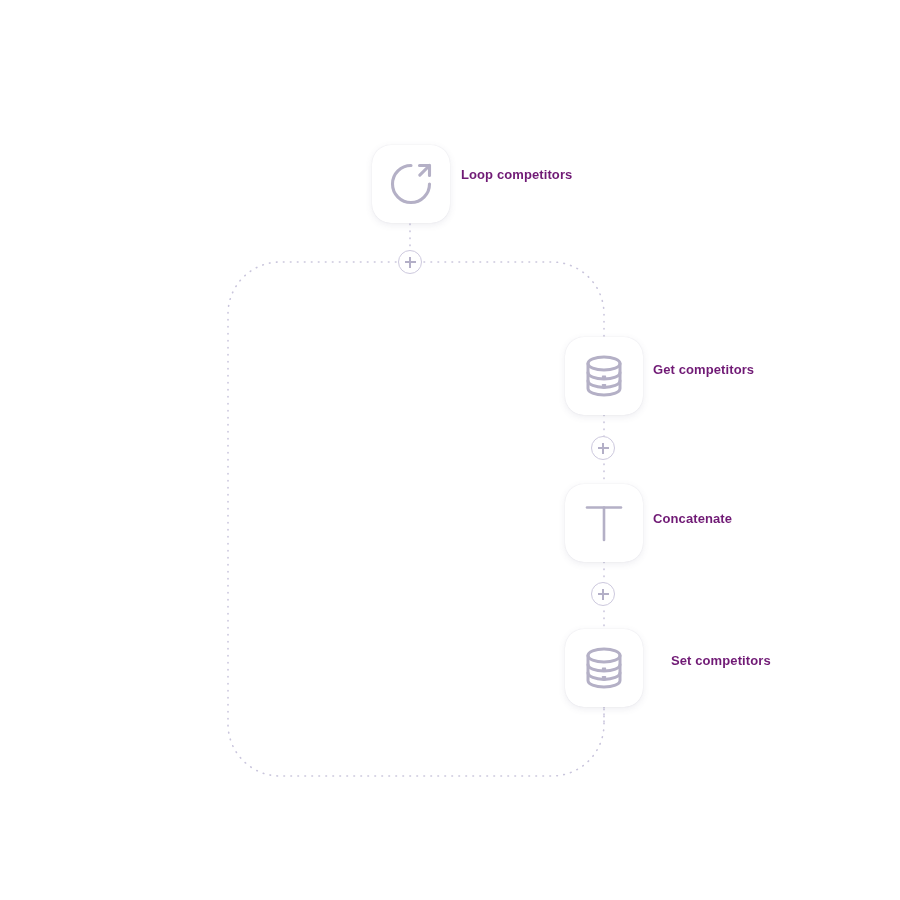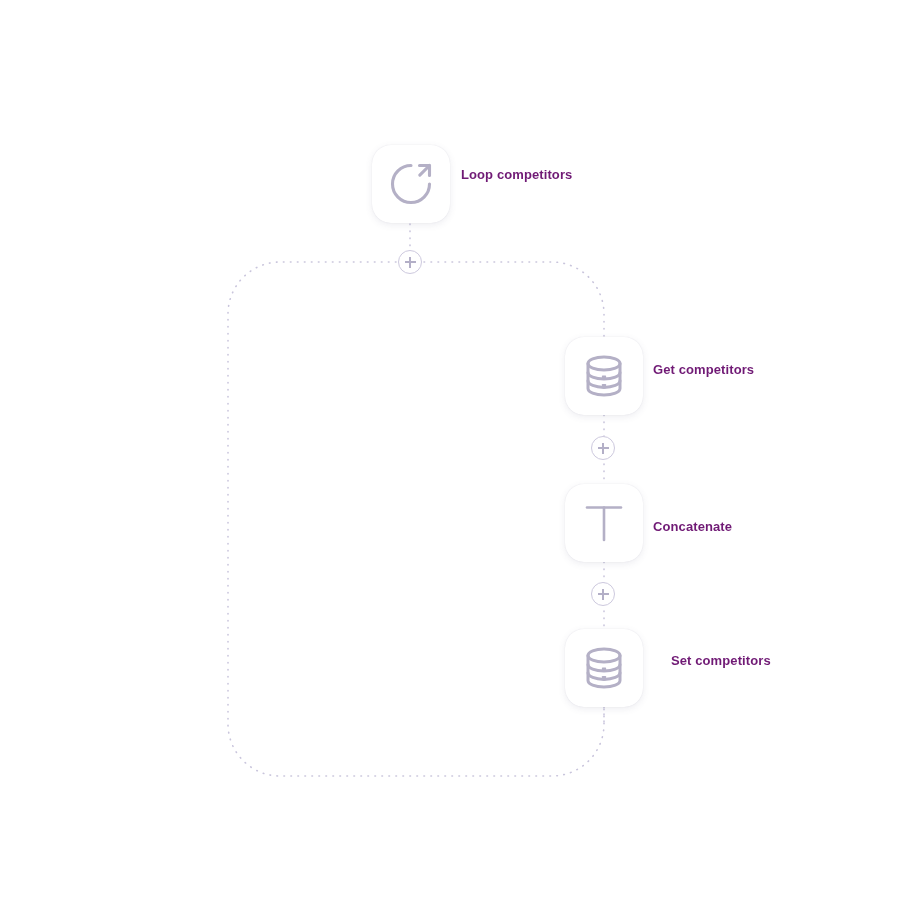--- a/index.html
+++ b/index.html
@@ -133,21 +133,21 @@
   <div class="node" style="left:565px; top:484px;">
     <span>
       <svg width="52" height="52" viewBox="0 0 52 52" xmlns="http://www.w3.org/2000/svg">
         <g fill="none" stroke="#b4b0c6" stroke-width="2.6" stroke-linecap="round">
           <path d="M9,10.5 L43,10.5"></path>
           <path d="M26,10.5 L26,43"></path>
         </g>
       </svg>
     </span>
   </div>
-  <div class="node-label" style="left:653px; top:512px;margin-top:8px;">Concatenate</div>
+  <div class="node-label" style="left:653px; top:512px;">Concatenate</div>
 
   <div class="node" style="left:565px; top:629px;">
     <span>
       <svg width="50" height="50" viewBox="0 0 50 50" xmlns="http://www.w3.org/2000/svg">
         <g fill="none" stroke="#b4b0c6" stroke-width="3" stroke-linecap="round" stroke-linejoin="round">
           <ellipse cx="25" cy="12.5" rx="16" ry="6.6"></ellipse>
           <path d="M9,12.5 L9,37.5 A16,6.6 0 0 0 41,37.5 L41,12.5"></path>
           <path d="M9,21.5 A16,6.6 0 0 0 41,21.5"></path>
           <path d="M9,29.8 A16,6.6 0 0 0 41,29.8"></path>
         </g>

